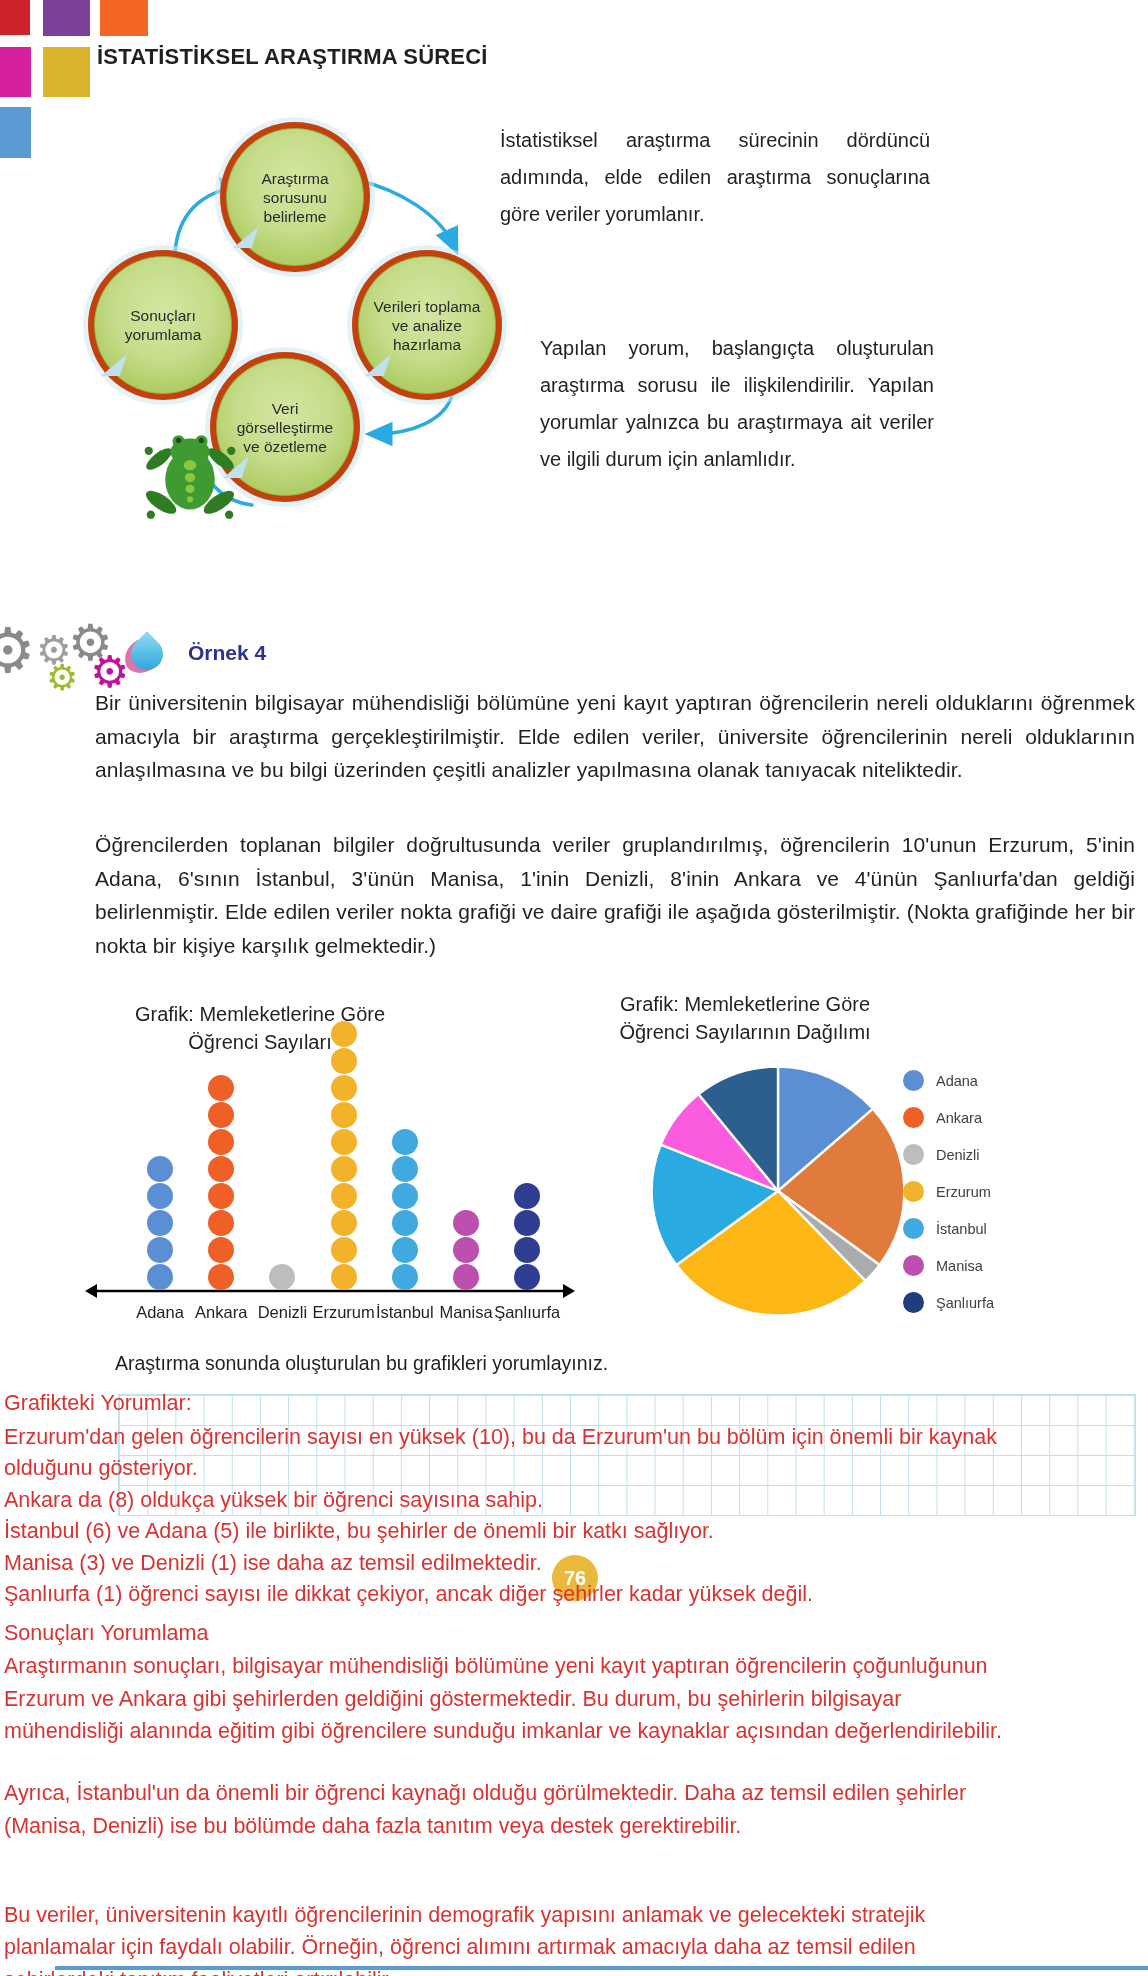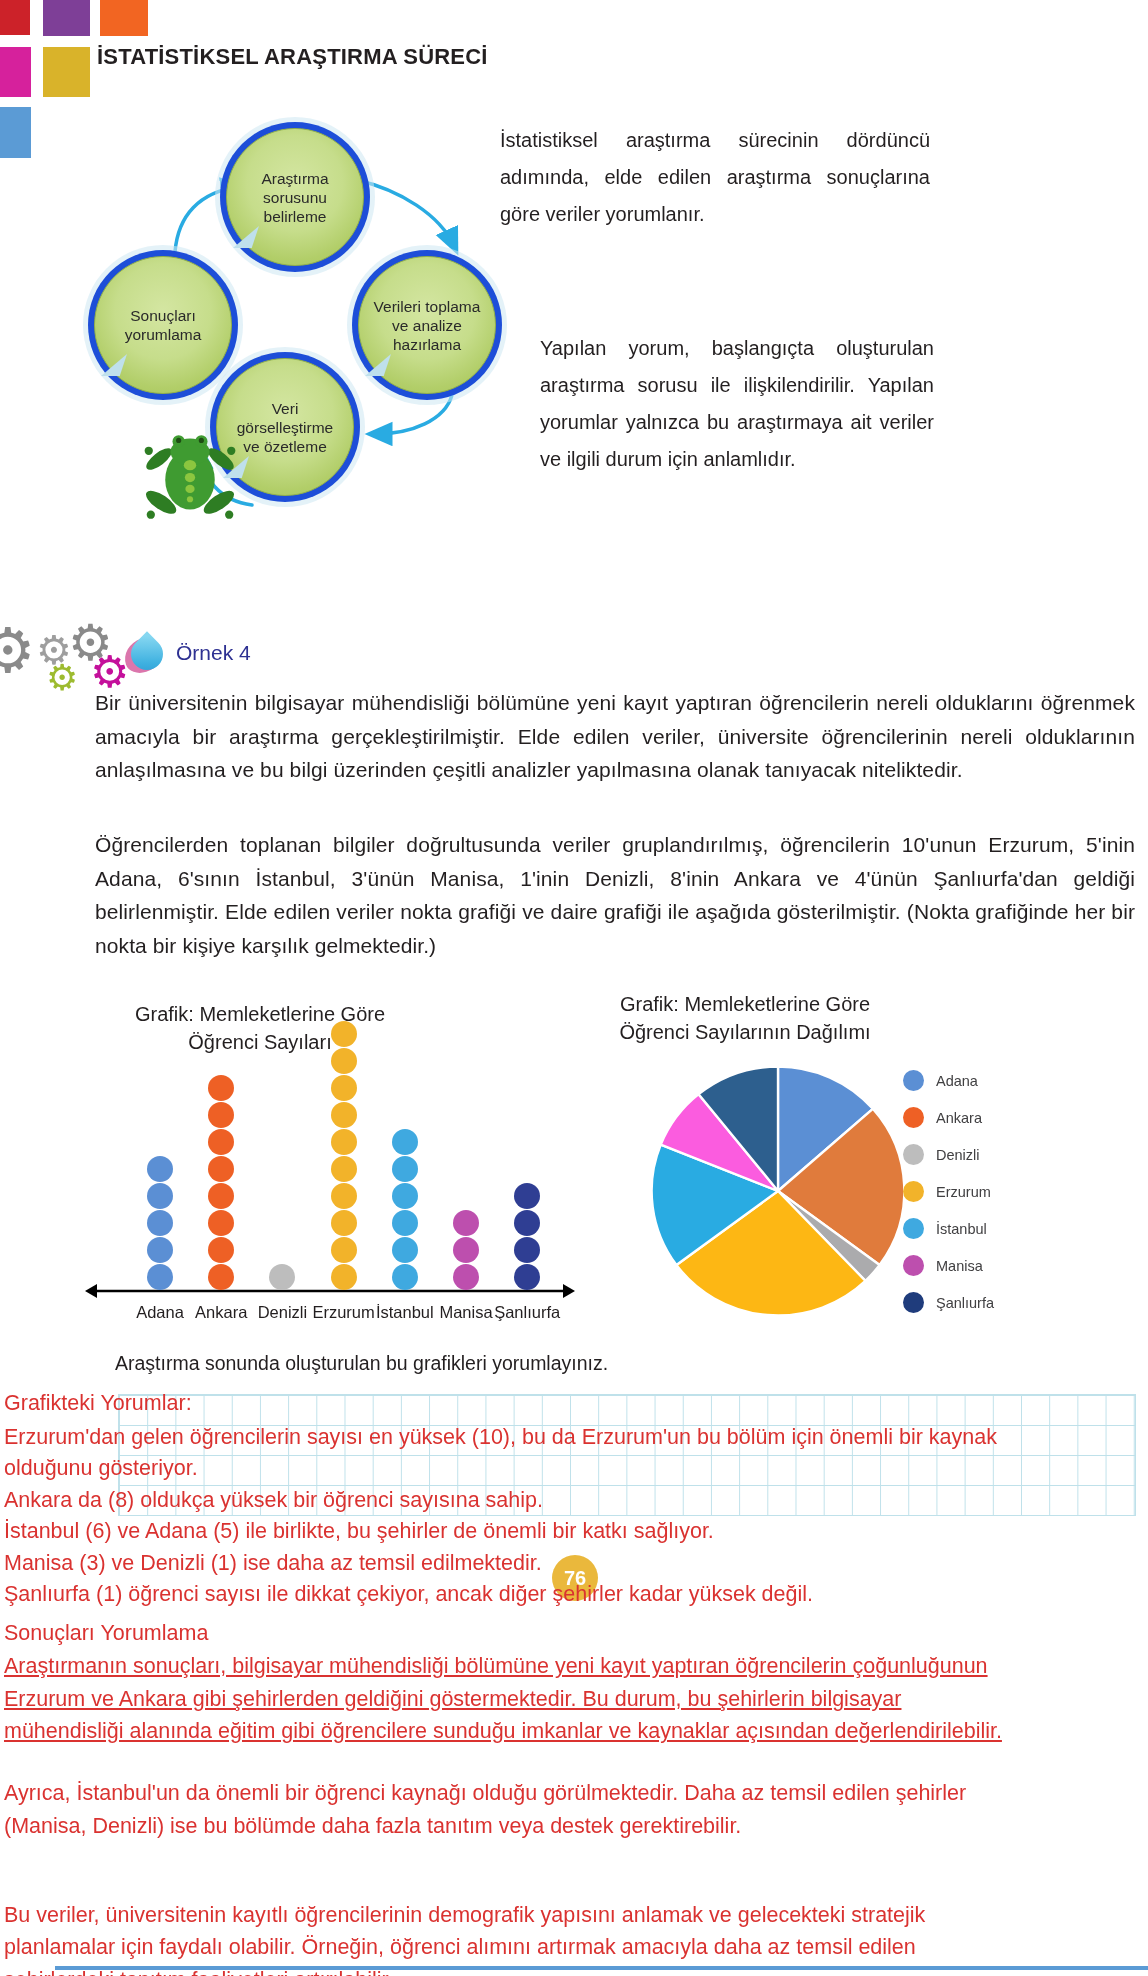--- a/index.html
+++ b/index.html
@@ -8,21 +8,21 @@
   
   .hsq{position:absolute;}
   .sq1{left:0;top:0;width:30px;height:35px;}
   .sq2{left:43px;top:0;width:47px;height:36px;}
   .sq3{left:100px;top:0;width:48px;height:36px;}
   .sq4{left:0;top:47px;width:31px;height:50px;}
   .sq5{left:43px;top:47px;width:47px;height:50px;}
   .sq6{left:0;top:107px;width:31px;height:51px;}
   .page-title{position:absolute;left:97px;top:44px;font-size:22px;font-weight:bold;letter-spacing:.2px;}
   
-  .pad-wrap{position:absolute;width:150px;height:150px;border-radius:50%;background:#1d4ed8;
+  .pad-wrap{position:absolute;width:150px;height:150px;border-radius:50%;background:#c2410c;
             box-shadow:0 0 0 5px rgba(205,232,242,.55);}
   .pad{position:absolute;inset:6px;border-radius:50%;
        background:radial-gradient(circle at 50% 40%,#D4E6A2 0%,#C6DD8B 45%,#B2CE69 72%,#A5C355 100%);
        border:1px solid #93B14A;display:flex;align-items:center;justify-content:center;
        text-align:center;padding:0 13px;box-sizing:border-box;
        font-size:15.5px;line-height:19px;color:#2A2A2A;}
   .pad-notch{position:absolute;left:13px;bottom:24px;width:26px;height:22px;background:#BFE0EC;
              clip-path:polygon(0 100%,100% 0,72% 100%);}
   .pw-top{left:220px;top:122px;}
   .pw-right{left:352px;top:250px;}
@@ -36,21 +36,21 @@
   .intro2{position:absolute;left:540px;top:330px;width:394px;font-size:20px;line-height:37px;text-align:justify;}
   
   .gears{position:absolute;left:0;top:620px;width:140px;height:95px;}
   .gear{position:absolute;line-height:1;}
   .blob{position:absolute;left:124px;top:636px;width:42px;height:38px;}
   .blob-back{position:absolute;left:0;top:3px;width:38px;height:33px;background:#DB76AC;
              border-radius:58% 42% 55% 45% / 60% 55% 45% 40%;transform:rotate(-18deg);}
   .blob-front{position:absolute;left:7px;top:2px;width:32px;height:32px;
               background:linear-gradient(135deg,#86D7F1 10%,#3FB1E0 70%,#2D9CD4 100%);
               border-radius:0 55% 55% 55%;transform:rotate(45deg);}
-  .example-label{position:absolute;left:176px;top:641px;font-size:21px;font-weight:normal;}
+  .example-label{position:absolute;left:188px;top:641px;font-size:21px;font-weight:bold;}
   .ex-para{position:absolute;left:95px;width:1040px;font-size:21px;line-height:33.5px;
            text-align:justify;letter-spacing:.1px;}
   .ex1{top:686px;}
   .ex2{top:828px;}
   
   .dot-title{position:absolute;left:95px;top:1000px;width:330px;text-align:center;
              font-size:20px;line-height:28px;}
   .dot-plot{position:absolute;left:85px;top:1000px;width:490px;height:335px;}
   .dot{position:absolute;width:26px;height:26px;border-radius:50%;}
   .axis-label{position:absolute;top:303px;width:90px;text-align:center;font-size:16.5px;}
@@ -68,21 +68,21 @@
       border:1px solid #BFE1EA;
       background-image:linear-gradient(to right,#BFE1EA 1px,transparent 1px),
                        linear-gradient(to bottom,#BFE1EA 1px,transparent 1px);
       background-size:28.2px 30px;z-index:0;}
   .red-heading,.red-line{color:var(--red,#DA3230);font-size:21.5px;white-space:nowrap;z-index:2;}
   .red-heading{position:absolute;left:4px;}
   .rh1{top:1391px;}
   .rh2{top:1621px;}
   .red-block{position:absolute;left:4px;z-index:2;}
   .rb1{top:1425px;}  .rb1 .red-line{height:31.4px;}
-  .rb2{top:1654px;}  .rb2 .red-line{height:32.6px;text-decoration:underline;}
+  .rb2{top:1654px;}  .rb2 .red-line{height:32.6px;}
   .rb3{top:1781px;}  .rb3 .red-line{height:33px;}
   .rb4{top:1875px;margin-top:28px;}  .rb4 .red-line{height:32.3px;}
   .badge{position:absolute;left:552px;top:1555px;width:46px;height:46px;border-radius:50%;
          color:#fff;font-size:20px;font-weight:bold;display:flex;align-items:center;
          justify-content:center;z-index:1;opacity:.95;}
   .bottom-rule{position:absolute;left:55px;top:1966px;width:1093px;height:4px;}
 </style>
 </head>
 <body style="--red: #DA3230;">
 

